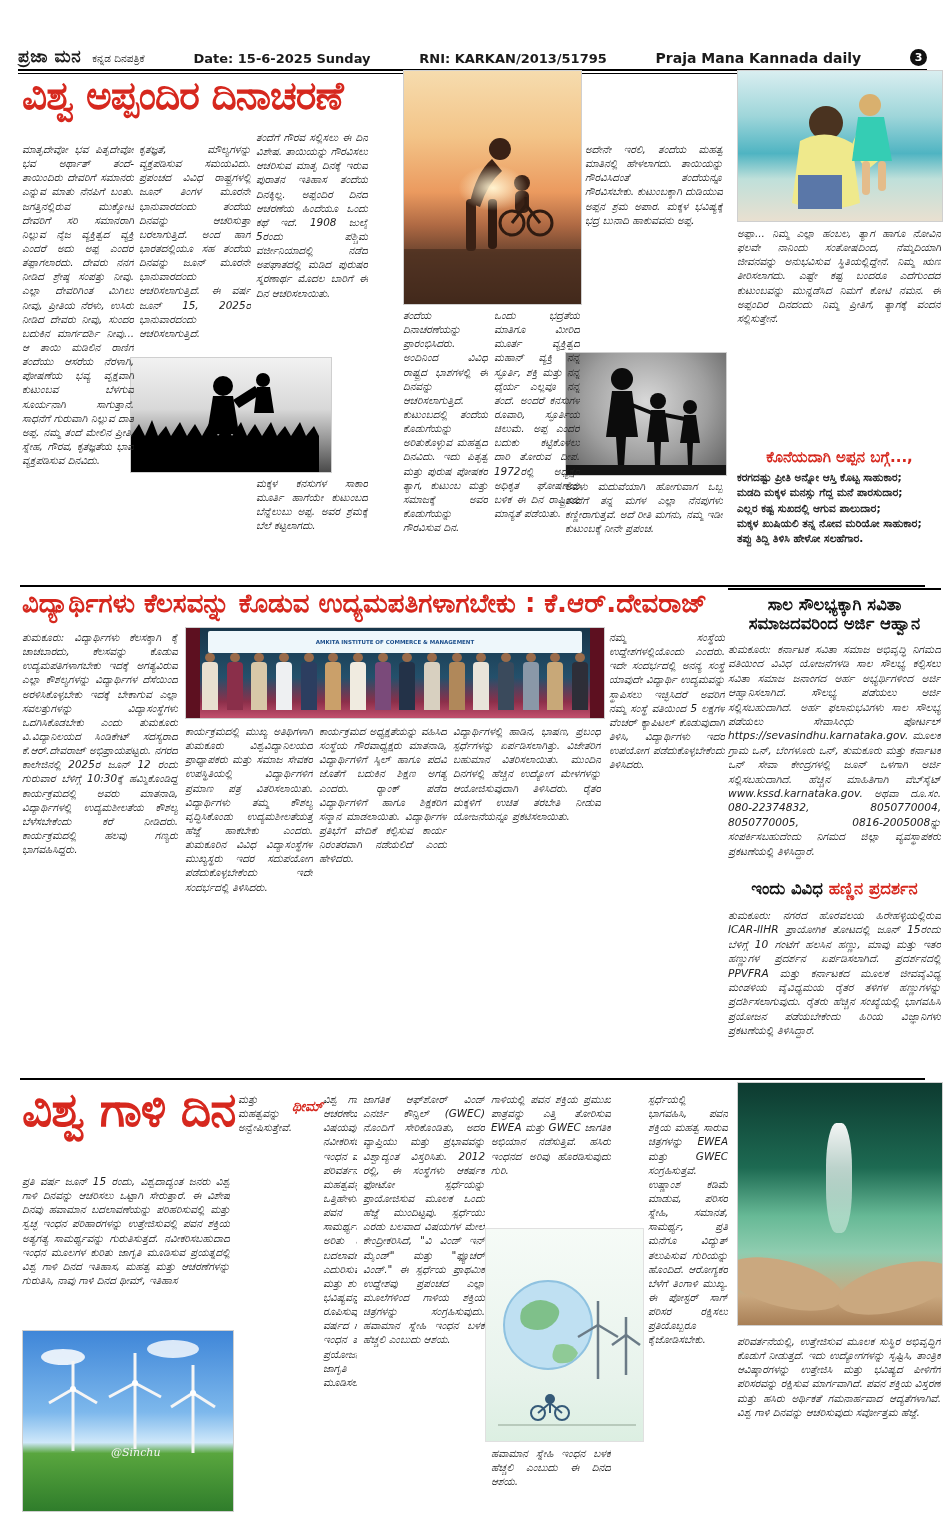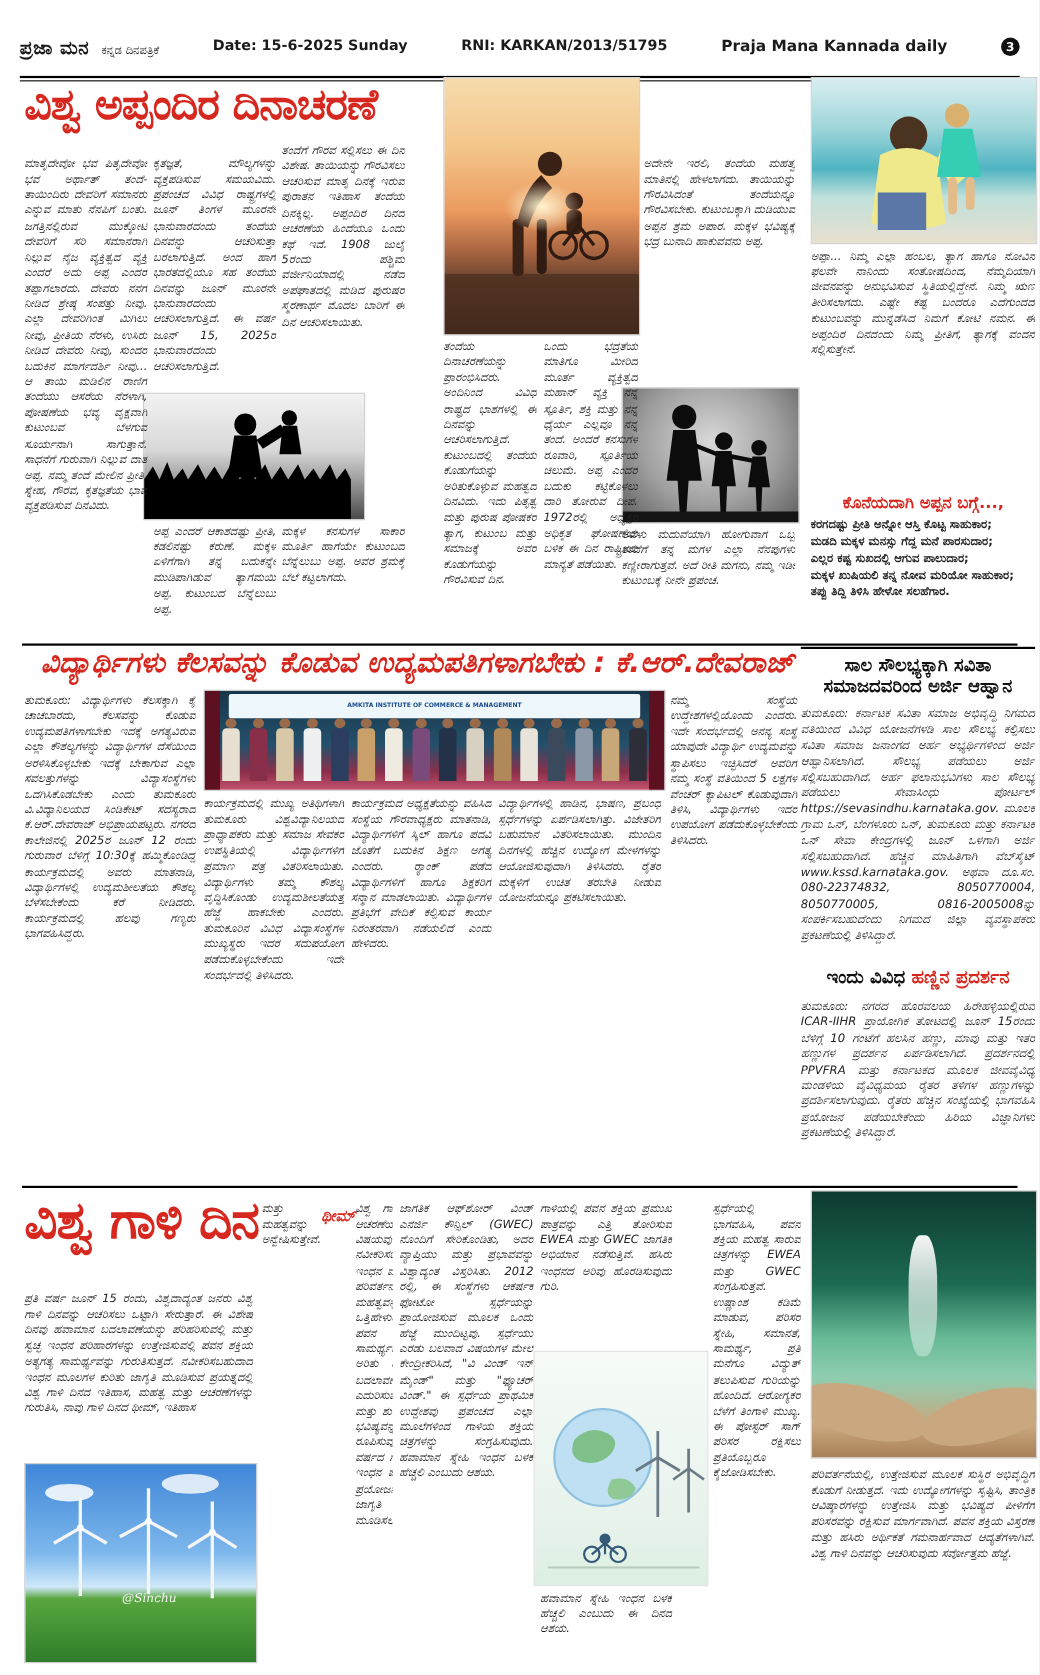--- a/index.html
+++ b/index.html
@@ -1,33 +1,33 @@
 <!DOCTYPE html>
 <html><head>
 <meta charset="utf-8">
 <style>
   html,body{margin:0;padding:0;background:#e8e8e8;}
   .page{position:relative;width:945px;height:1523px;margin:0 auto;background:#ffffff;overflow:hidden;
         font-family:"DejaVu Sans","Liberation Sans",sans-serif;color:#1b1b1b;}
   
-  .masthead{position:absolute;left:18px;top:34px;width:909px;height:32px;display:flex;
+  .masthead{position:absolute;left:18px;top:34px;width:909px;height:32px;display:flex;align-items:flex-end;
             justify-content:space-between;border-bottom:2.5px solid #000;padding-bottom:3px;}
   .masthead::after{content:"";position:absolute;left:0;right:0;bottom:-5px;height:1px;background:#000;}
   .logo-main{font-weight:bold;font-size:17px;letter-spacing:.5px;}
   .logo-sub{font-size:10.5px;margin-left:6px;}
   .head-date,.head-rni{font-weight:bold;font-size:13px;}
   .head-paper{font-weight:bold;font-size:14px;}
   .pageno{display:inline-flex;width:17px;height:17px;border-radius:50%;background:#111;color:#fff;
           font-size:11px;font-weight:bold;align-items:center;justify-content:center;}
   
   .col{position:absolute;font-size:10.4px;line-height:1.36;text-align:justify;overflow:hidden;color:#222;font-style:italic;}
   .rule{position:absolute;background:#000;}
   .headline{position:absolute;color:#d6281e;font-weight:bold;}
   .h1a{left:22px;top:76px;width:382px;font-size:39px;line-height:1.02;letter-spacing:-1px;}
-  .h2a{left:22px;top:590px;width:700px;font-size:26px;text-align:right;line-height:1.05;font-style:italic;}
+  .h2a{left:22px;top:590px;width:700px;font-size:26px;text-align:left;line-height:1.05;}
   .h3a{left:22px;top:1086px;width:345px;font-size:47px;line-height:1;letter-spacing:-1px;}
   .subhead-red{color:#d6281e;font-weight:bold;text-align:center;font-size:14px;margin:5px 0 3px;}
   
   .photo{position:absolute;overflow:hidden;border:1px solid #cfcfcf;}
   .ph-bike{left:403px;top:70px;width:177px;height:233px;
     background:linear-gradient(180deg,#f6dcae 0%,#f3c488 28%,#eb9a5f 52%,#b06a44 66%,#6e452f 78%,#4a2d1f 100%);}
   .ph-bike .sun{position:absolute;left:54px;top:94px;width:70px;height:46px;border-radius:50%;
     background:radial-gradient(ellipse at center,#fff3d0 0%,rgba(255,240,200,.0) 70%);}
   .ph-beach{left:737px;top:70px;width:204px;height:150px;
     background:linear-gradient(180deg,#d9eef0 0%,#9fd6da 30%,#4fb4c2 55%,#bfe0da 72%,#e9e0d0 100%);}
@@ -126,21 +126,20 @@
       <path d="M85 57 h14 l4 32 h-8 l-1 24 h-5 l-1 -24 h-7z" fill="#0c0c0c"></path>
       <circle cx="124" cy="54" r="7" fill="#0c0c0c"></circle>
       <path d="M118 62 h12 l4 28 h-7 l-1 22 h-4 l-1 -22 h-7z" fill="#0c0c0c"></path>
       <path d="M66 52 l20 8 M99 62 l20 4" stroke="#0c0c0c" stroke-width="4"></path>
       <rect x="0" y="112" width="160" height="10" fill="#141414"></rect>
     </svg>
   </div>
 
   <div class="col" style="left:22px;top:142px;width:112px;height:440px">ಮಾತೃದೇವೋ ಭವ ಪಿತೃದೇವೋ ಭವ ಅರ್ಥಾತ್ ತಂದೆ-ತಾಯಿಂದಿರು ದೇವರಿಗೆ ಸಮಾನರು ಎನ್ನುವ ಮಾತು ನೆನಪಿಗೆ ಬಂತು. ಜಗತ್ತಿನಲ್ಲಿರುವ ಮುಕ್ಕೋಟಿ ದೇವರಿಗೆ ಸರಿ ಸಮಾನರಾಗಿ ನಿಲ್ಲುವ ನೈಜ ವ್ಯಕ್ತಿತ್ವದ ವ್ಯಕ್ತಿ ಎಂದರೆ ಅದು ಅಪ್ಪ ಎಂದರೆ ತಪ್ಪಾಗಲಾರದು. ದೇವರು ನನಗೆ ನೀಡಿದ ಶ್ರೇಷ್ಠ ಸಂಪತ್ತು ನೀವು. ಎಲ್ಲಾ ದೇವರಿಗಿಂತ ಮಿಗಿಲು ನೀವು, ಪ್ರೀತಿಯ ನೆರಳು, ಉಸಿರು ನೀಡಿದ ದೇವರು ನೀವು, ಸುಂದರ ಬದುಕಿನ ಮಾರ್ಗದರ್ಶಿ ನೀವು... ಆ ತಾಯಿ ಮಡಿಲಿನ ರಾಣಿಗೆ ತಂದೆಯು ಆಸರೆಯ ನೆರಳಾಗಿ, ಪೋಷಣೆಯ ಭವ್ಯ ವೃಕ್ಷವಾಗಿ ಕುಟುಂಬವ ಬೆಳಗುವ ಸೂರ್ಯನಾಗಿ ಸಾಗುತ್ತಾನೆ. ಸಾಧನೆಗೆ ಗುರುವಾಗಿ ನಿಲ್ಲುವ ದಾತ ಅಪ್ಪ. ನಮ್ಮ ತಂದೆ ಮೇಲಿನ ಪ್ರೀತಿ, ಸ್ನೇಹ, ಗೌರವ, ಕೃತಜ್ಞತೆಯ ಭಾವ ವ್ಯಕ್ತಪಡಿಸುವ ದಿನವಿದು.</div>
   <div class="col" style="left:139px;top:142px;width:112px;height:212px">ಕೃತಜ್ಞತೆ, ಮೌಲ್ಯಗಳನ್ನು ವ್ಯಕ್ತಪಡಿಸುವ ಸಮಯವಿದು. ಪ್ರಪಂಚದ ವಿವಿಧ ರಾಷ್ಟ್ರಗಳಲ್ಲಿ ಜೂನ್ ತಿಂಗಳ ಮೂರನೇ ಭಾನುವಾರದಂದು ತಂದೆಯ ದಿನವನ್ನು ಆಚರಿಸುತ್ತಾ ಬರಲಾಗುತ್ತಿದೆ. ಅಂದ ಹಾಗೆ ಭಾರತದಲ್ಲಿಯೂ ಸಹ ತಂದೆಯ ದಿನವನ್ನು ಜೂನ್ ಮೂರನೇ ಭಾನುವಾರದಂದು ಆಚರಿಸಲಾಗುತ್ತಿದೆ. ಈ ವರ್ಷ ಜೂನ್ 15, 2025ರ ಭಾನುವಾರದಂದು ಆಚರಿಸಲಾಗುತ್ತಿದೆ.</div>
-  <div class="col" style="left:139px;top:476px;width:112px;height:106px">ಅಪ್ಪ ಎಂದರೆ ಆಕಾಶದಷ್ಟು ಪ್ರೀತಿ, ಕಡಲಿನಷ್ಟು ಕರುಣೆ. ಮಕ್ಕಳ ಏಳಿಗೆಗಾಗಿ ತನ್ನ ಬದುಕನ್ನೇ ಮುಡಿಪಾಗಿಡುವ ತ್ಯಾಗಮಯಿ ಅಪ್ಪ. ಕುಟುಂಬದ ಬೆನ್ನೆಲುಬು ಅಪ್ಪ.</div>
   <div class="col" style="left:256px;top:130px;width:112px;height:212px">ತಂದೆಗೆ ಗೌರವ ಸಲ್ಲಿಸಲು ಈ ದಿನ ವಿಶೇಷ. ತಾಯಿಯನ್ನು ಗೌರವಿಸಲು ಆಚರಿಸುವ ಮಾತೃ ದಿನಕ್ಕೆ ಇರುವ ಪುರಾತನ ಇತಿಹಾಸ ತಂದೆಯ ದಿನಕ್ಕಿಲ್ಲ. ಅಪ್ಪಂದಿರ ದಿನದ ಆಚರಣೆಯ ಹಿಂದೆಯೂ ಒಂದು ಕಥೆ ಇದೆ. 1908 ಜುಲೈ 5ರಂದು ಪಶ್ಚಿಮ ವರ್ಜೀನಿಯಾದಲ್ಲಿ ನಡೆದ ಅಪಘಾತದಲ್ಲಿ ಮಡಿದ ಪುರುಷರ ಸ್ಮರಣಾರ್ಥ ಮೊದಲ ಬಾರಿಗೆ ಈ ದಿನ ಆಚರಿಸಲಾಯಿತು.</div>
   <div class="col" style="left:256px;top:476px;width:112px;height:106px">ಮಕ್ಕಳ ಕನಸುಗಳ ಸಾಕಾರ ಮೂರ್ತಿ ಹಾಗೆಯೇ ಕುಟುಂಬದ ಬೆನ್ನೆಲುಬು ಅಪ್ಪ. ಅವರ ಶ್ರಮಕ್ಕೆ ಬೆಲೆ ಕಟ್ಟಲಾಗದು.</div>
   <div class="col" style="left:403px;top:308px;width:85px;height:274px">ತಂದೆಯ ದಿನಾಚರಣೆಯನ್ನು ಪ್ರಾರಂಭಿಸಿದರು. ಅಂದಿನಿಂದ ವಿವಿಧ ರಾಷ್ಟ್ರದ ಭಾಶಗಳಲ್ಲಿ ಈ ದಿನವನ್ನು ಆಚರಿಸಲಾಗುತ್ತಿದೆ. ಕುಟುಂಬದಲ್ಲಿ ತಂದೆಯ ಕೊಡುಗೆಯನ್ನು ಅರಿತುಕೊಳ್ಳುವ ಮಹತ್ವದ ದಿನವಿದು. ಇದು ಪಿತೃತ್ವ ಮತ್ತು ಪುರುಷ ಪೋಷಕರ ತ್ಯಾಗ, ಕುಟುಂಬ ಮತ್ತು ಸಮಾಜಕ್ಕೆ ಅವರ ಕೊಡುಗೆಯನ್ನು ಗೌರವಿಸುವ ದಿನ.</div>
   <div class="col" style="left:494px;top:308px;width:86px;height:274px">ಒಂದು ಭದ್ರತೆಯ ಮಾತಿಗೂ ಮೀರಿದ ಮೂರ್ತ ವ್ಯಕ್ತಿತ್ವದ ಮಹಾನ್ ವ್ಯಕ್ತಿ ನನ್ನ ಸ್ಫೂರ್ತಿ, ಶಕ್ತಿ ಮತ್ತು ನನ್ನ ಧೈರ್ಯ ಎಲ್ಲವೂ ನನ್ನ ತಂದೆ. ಅಂದರೆ ಕನಸುಗಳ ರೂವಾರಿ, ಸ್ಫೂರ್ತಿಯ ಚಿಲುಮೆ. ಅಪ್ಪ ಎಂದರೆ ಬದುಕು ಕಟ್ಟಿಕೊಳಲು ದಾರಿ ತೋರುವ ದೀಪ. 1972ರಲ್ಲಿ ಅಧ್ಯಕ್ಷರ ಅಧಿಕೃತ ಘೋಷಣೆಯ ಬಳಿಕ ಈ ದಿನ ರಾಷ್ಟ್ರೀಯ ಮಾನ್ಯತೆ ಪಡೆಯಿತು.</div>
   <div class="col" style="left:585px;top:142px;width:138px;height:206px">ಅದೇನೇ ಇರಲಿ, ತಂದೆಯ ಮಹತ್ವ ಮಾತಿನಲ್ಲಿ ಹೇಳಲಾಗದು. ತಾಯಿಯನ್ನು ಗೌರವಿಸಿದಂತೆ ತಂದೆಯನ್ನೂ ಗೌರವಿಸಬೇಕು. ಕುಟುಂಬಕ್ಕಾಗಿ ದುಡಿಯುವ ಅಪ್ಪನ ಶ್ರಮ ಅಪಾರ. ಮಕ್ಕಳ ಭವಿಷ್ಯಕ್ಕೆ ಭದ್ರ ಬುನಾದಿ ಹಾಕುವವನು ಅಪ್ಪ.</div>
   <div class="col" style="left:565px;top:479px;width:158px;height:103px">ಅವಳು ಮದುವೆಯಾಗಿ ಹೋಗುವಾಗ ಒಬ್ಬ ತಂದೆಗೆ ತನ್ನ ಮಗಳ ಎಲ್ಲಾ ನೆನಪುಗಳು ಕಣ್ಣೀರಾಗುತ್ತವೆ. ಅದೆ ರೀತಿ ಮಗನು, ನಮ್ಮ ಇಡೀ ಕುಟುಂಬಕ್ಕೆ ನೀನೇ ಪ್ರಪಂಚ.</div>
   <div class="col" style="left:737px;top:226px;width:204px;height:218px">ಅಪ್ಪಾ... ನಿಮ್ಮ ಎಲ್ಲಾ ಹಂಬಲ, ತ್ಯಾಗ ಹಾಗೂ ನೋವಿನ ಫಲವೇ ನಾನಿಂದು ಸಂತೋಷದಿಂದ, ನೆಮ್ಮದಿಯಾಗಿ ಜೀವನವನ್ನು ಅನುಭವಿಸುವ ಸ್ಥಿತಿಯಲ್ಲಿದ್ದೇನೆ. ನಿಮ್ಮ ಋಣ ತೀರಿಸಲಾಗದು. ಎಷ್ಟೇ ಕಷ್ಟ ಬಂದರೂ ಎದೆಗುಂದದೆ ಕುಟುಂಬವನ್ನು ಮುನ್ನಡೆಸಿದ ನಿಮಗೆ ಕೋಟಿ ನಮನ. ಈ ಅಪ್ಪಂದಿರ ದಿನದಂದು ನಿಮ್ಮ ಪ್ರೀತಿಗೆ, ತ್ಯಾಗಕ್ಕೆ ವಂದನೆ ಸಲ್ಲಿಸುತ್ತೇನೆ.</div>
 
   <div class="poem">
     <div class="poem-title">ಕೊನೆಯದಾಗಿ ಅಪ್ಪನ ಬಗ್ಗೆ...,</div>

